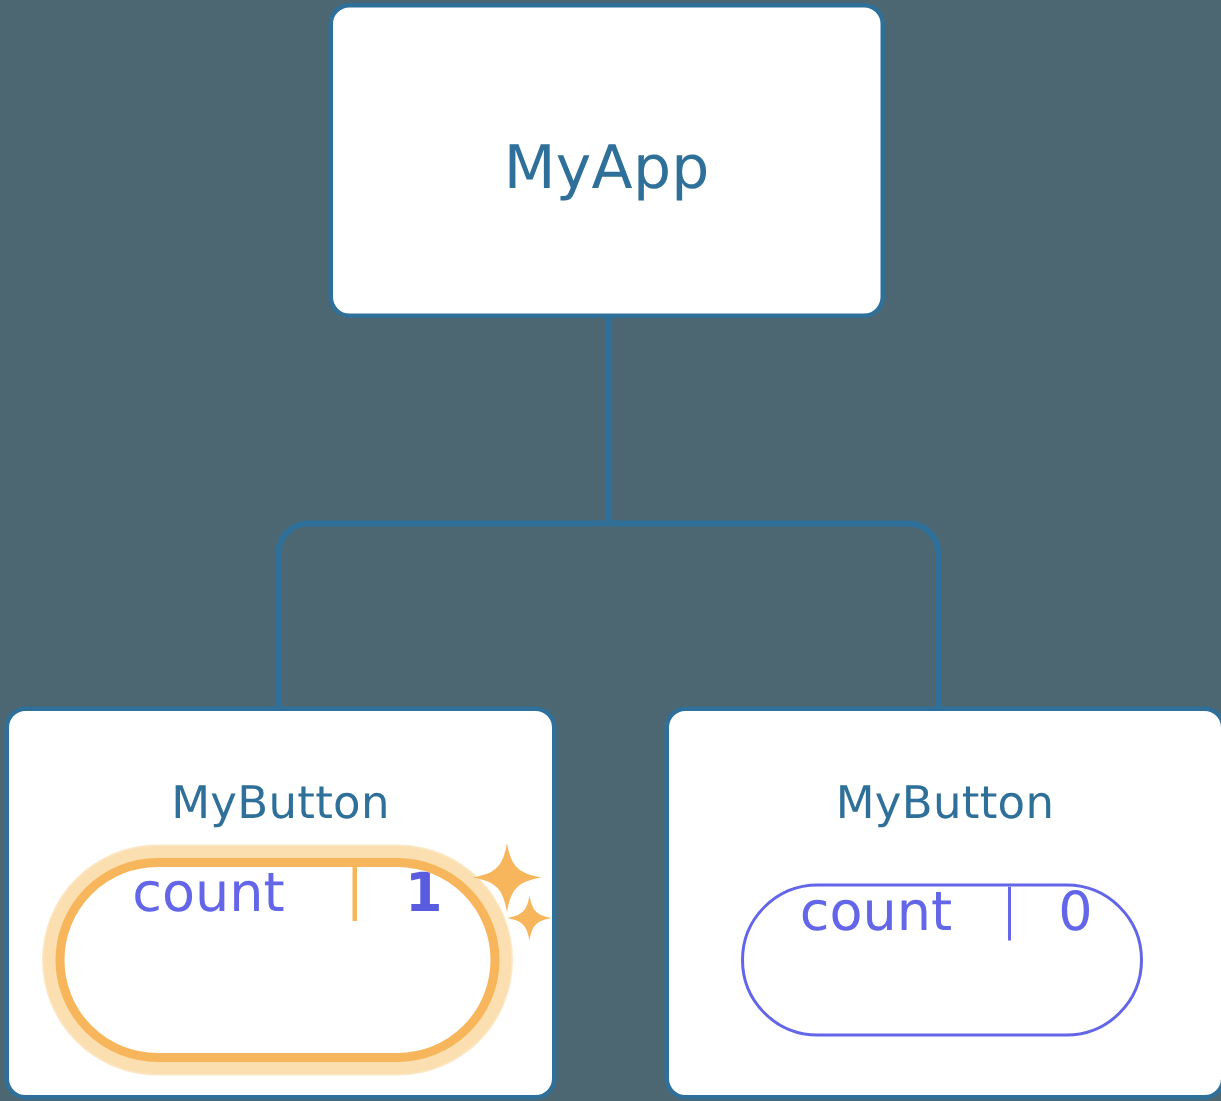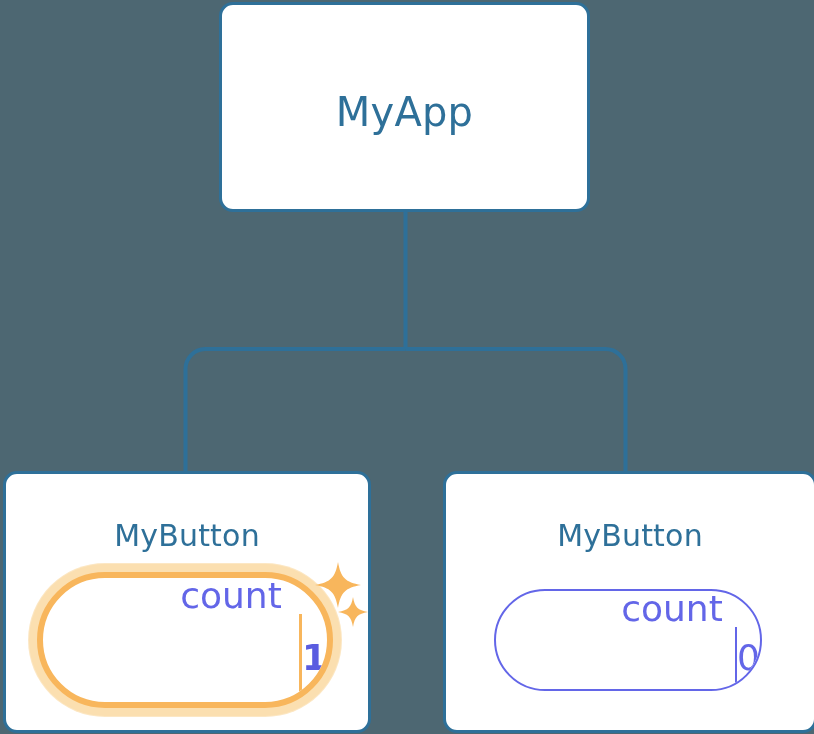--- a/index.html
+++ b/index.html
@@ -80,25 +80,24 @@
   .child-title {
     top: 44px;
     font-size: 30px;
   }
 
   
   .state-pill {
     position: absolute;
     box-sizing: border-box;
     display: flex;
-    align-items: flex-end;
+    align-items: flex-start;
     background: #ffffff;
     border-radius: 999px;
     overflow: hidden;
-    flex-direction: column;
   }
 
   .pill-key, .pill-val {
     display: flex;
     align-items: center;
     justify-content: center;
     color: #6366e8;
     font-size: 36px;
     line-height: 1;
     white-space: nowrap;

